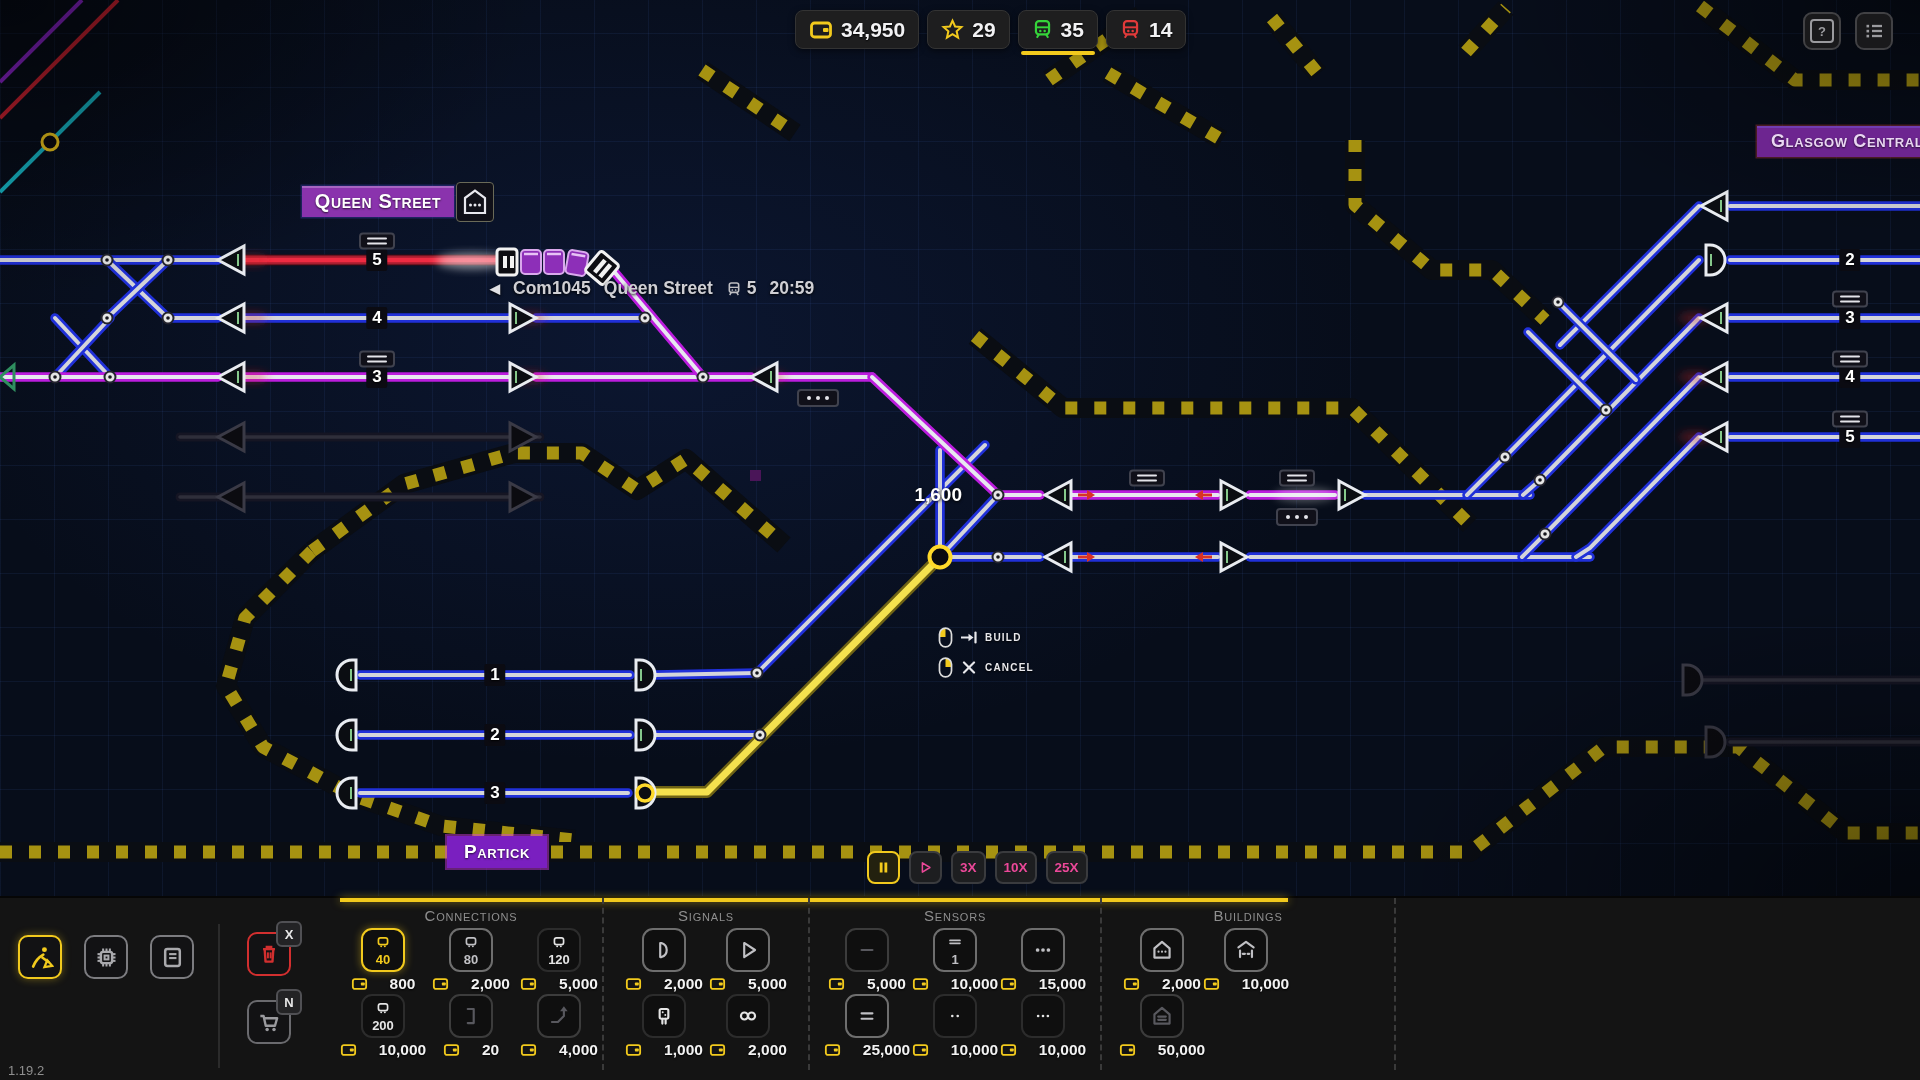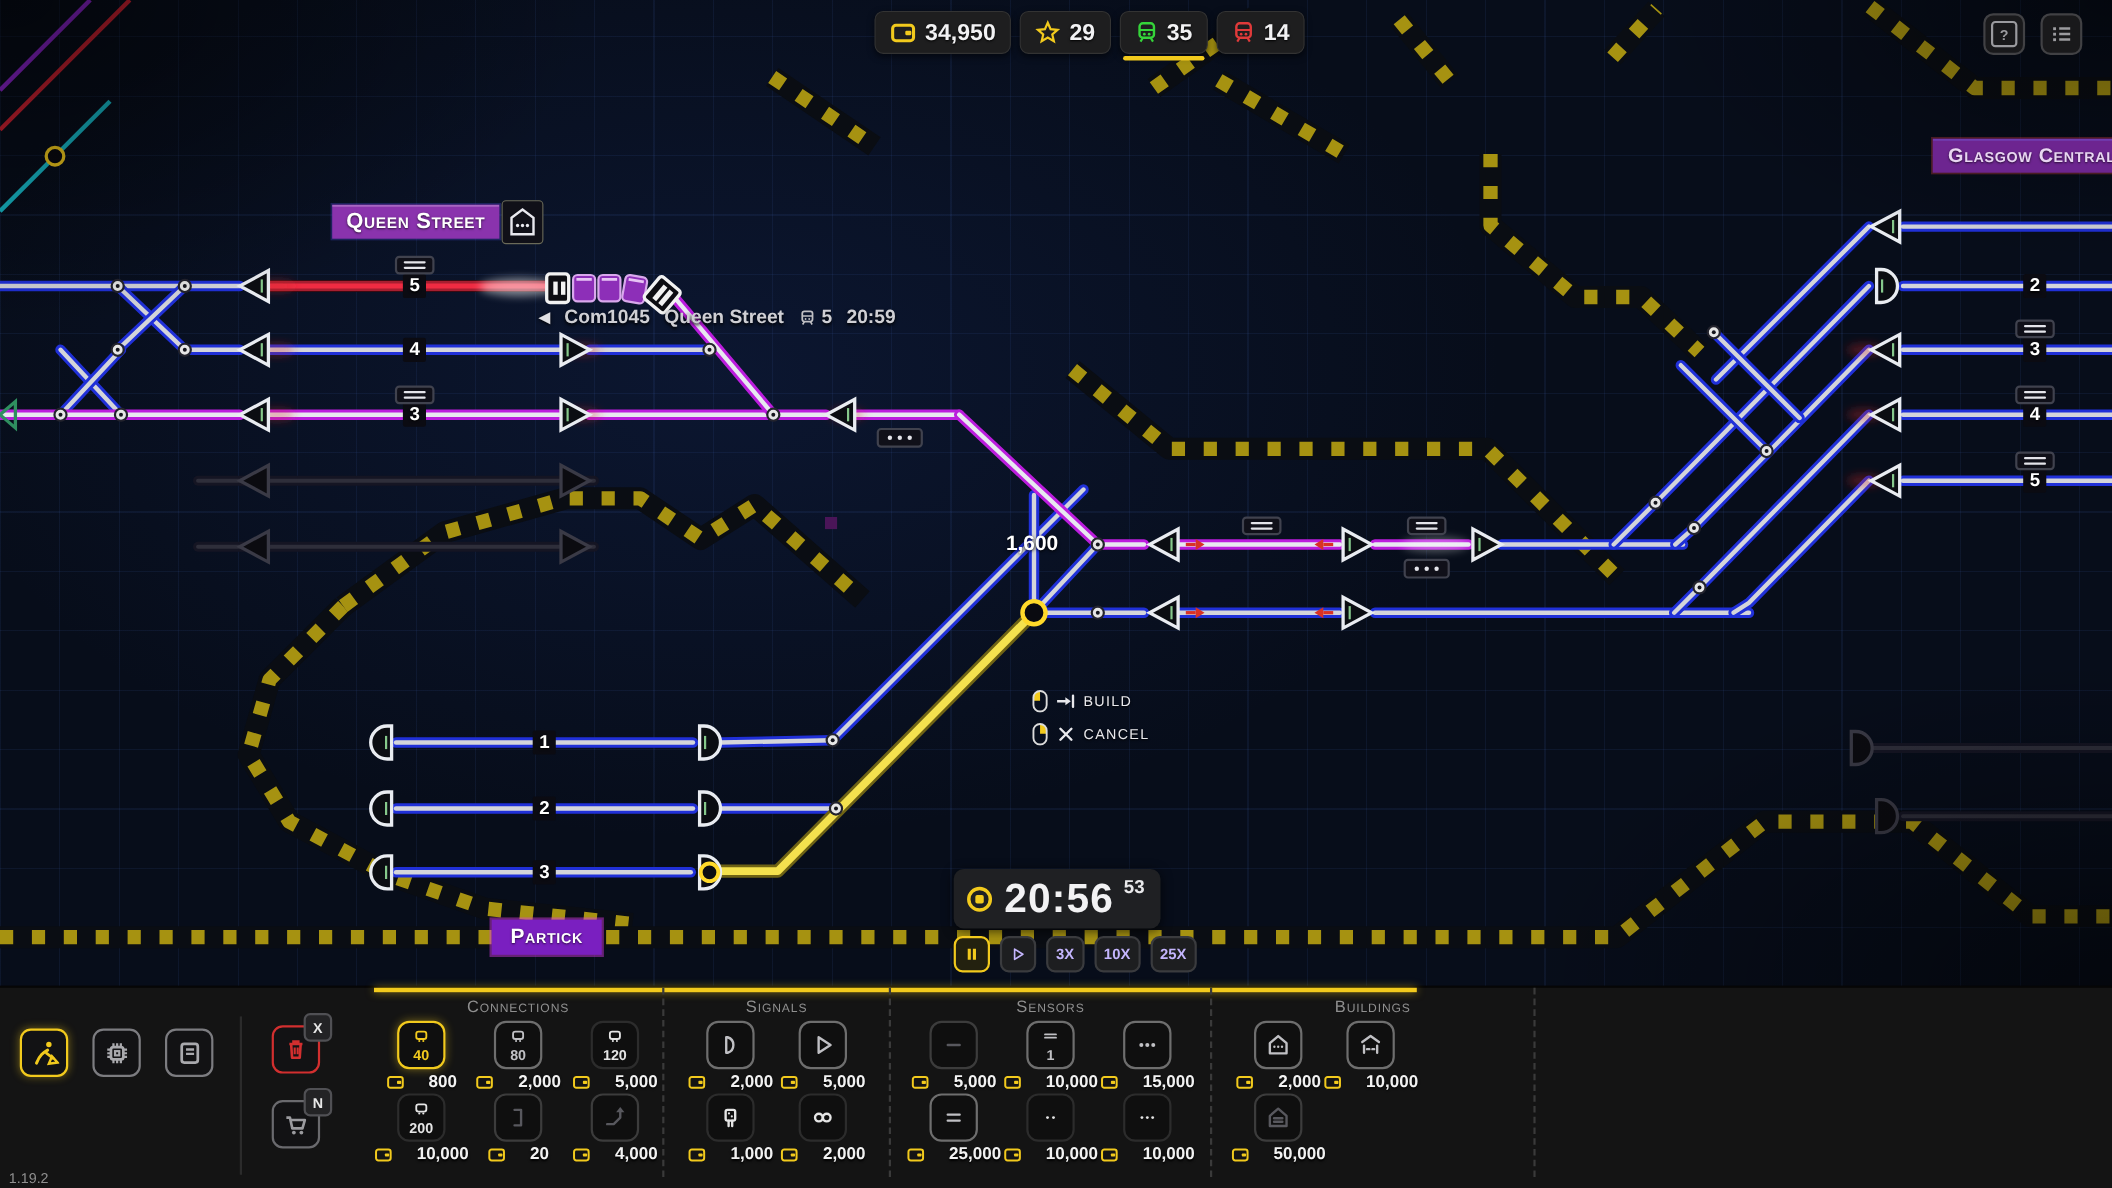--- a/index.html
+++ b/index.html
@@ -59,30 +59,30 @@
   .sticon{position:absolute;z-index:2;left:456px;top:182px;width:36px;height:38px;background:#101018;
         border:1.5px solid #6a6a58;border-radius:4px;display:grid;place-items:center}
   .trainlabel{position:absolute;z-index:2;left:490px;top:278px;display:flex;gap:13px;align-items:center;
         color:#cfcfd4;font-size:17.5px;font-weight:600;text-shadow:0 1px 3px #000;white-space:nowrap}
   .trainlabel .tri{font-size:13px;color:#e0e0e4}
   .tl-sub{display:flex;align-items:center;gap:5px}
   .lenlabel{position:absolute;z-index:2;left:900px;top:484px;width:62px;text-align:right;color:#fff;
         font-size:19px;font-weight:700;text-shadow:0 1px 3px #000}
   
   .hints{position:absolute;z-index:2;left:938px;top:627px;display:flex;flex-direction:column;gap:9px}
-  .hint{display:flex;align-items:center;gap:8px;color:#e8e8ec;font-weight:400;font-size:13px;
+  .hint{display:flex;align-items:center;gap:8px;color:#e8e8ec;font-weight:700;font-size:10px;
         letter-spacing:1.2px;text-transform:uppercase;text-shadow:0 1px 2px #000}
   
   .clockpanel{position:absolute;z-index:3;left:867px;top:790px;width:188px;height:54px;background:#1f2023;
         border-radius:9px;box-shadow:0 2px 10px rgba(0,0,0,.65);display:flex;align-items:center;padding:0 10px;gap:9px;box-sizing:border-box}
   .clocktime{font-size:37px;font-weight:800;color:#f2f2f4;letter-spacing:1px}
   .clocksec{font-size:17px;font-weight:800;color:#e8e8ea;align-self:flex-start;margin-top:7px}
   .speeds{position:absolute;z-index:3;left:867px;top:851px;display:flex;gap:9px}
   .spbtn{height:33px;min-width:31px;padding:0 7px;background:#1d1e20;border:2px solid #3a3b3e;border-radius:8px;
-        color:#c4b5fd;font-weight:800;font-size:13.5px;display:grid;place-items:center;box-sizing:border-box}
+        color:#ec4899;font-weight:800;font-size:13.5px;display:grid;place-items:center;box-sizing:border-box}
   .spbtn.active{border-color:#f2ca1d;color:#f2ca1d;background:#23210f}
   
   .chips{position:absolute;z-index:6;left:795px;top:10px;display:flex;gap:8px}
   .chip{position:relative;height:37px;background:#1e1e1f;border:1px solid #333;border-radius:8px;
         display:flex;align-items:center;gap:8px;padding:0 13px;color:#f2f2f4;font-size:21px;font-weight:800;
         text-shadow:0 1px 2px #000;box-shadow:0 2px 6px rgba(0,0,0,.5)}
   .chip.active::after{content:'';position:absolute;left:2px;right:2px;bottom:-7px;height:4.5px;background:#f2ca1d;border-radius:2px}
   
   .topright{position:absolute;z-index:6;left:1803px;top:12px;display:flex;gap:14px}
   .hbtn{width:38px;height:38px;background:#19191b;border:2px solid #414144;border-radius:9px;color:#9b9b9f;
@@ -706,28 +706,20 @@
           </g>
           <g fill="#9b9b9f">
             <rect x="4.5" y="5.8" width="2.6" height="2.6"></rect>
             <rect x="4.5" y="10.8" width="2.6" height="2.6"></rect>
             <rect x="4.5" y="15.8" width="2.6" height="2.6"></rect>
           </g>
         </svg>
     </div>
   </div>
 
-  <div class="clockpanel">
-    <svg width="27" height="27" viewBox="0 0 24 24">
-        <circle cx="12" cy="12" r="8.7" fill="none" stroke="#f2ca1d" stroke-width="2.8"></circle>
-        <rect x="8.6" y="8.6" width="6.8" height="6.8" rx="1.5" fill="#f2ca1d"></rect>
-      </svg>
-    <span class="clocktime">20:56</span>
-    <span class="clocksec">53</span>
-  </div>
   <div class="speeds">
     <div class="spbtn active">
         <svg width="15" height="17" viewBox="0 0 24 24">
           <rect x="6" y="4" width="4.5" height="16" fill="currentColor"></rect>
           <rect x="13.5" y="4" width="4.5" height="16" fill="currentColor"></rect>
         </svg>
       </div>
     <div class="spbtn">
         <svg width="15" height="17" viewBox="0 0 24 24">
           <polygon points="7,4.5 19,12 7,19.5" fill="none" stroke="currentColor" stroke-width="2.4" stroke-linejoin="round"></polygon>

